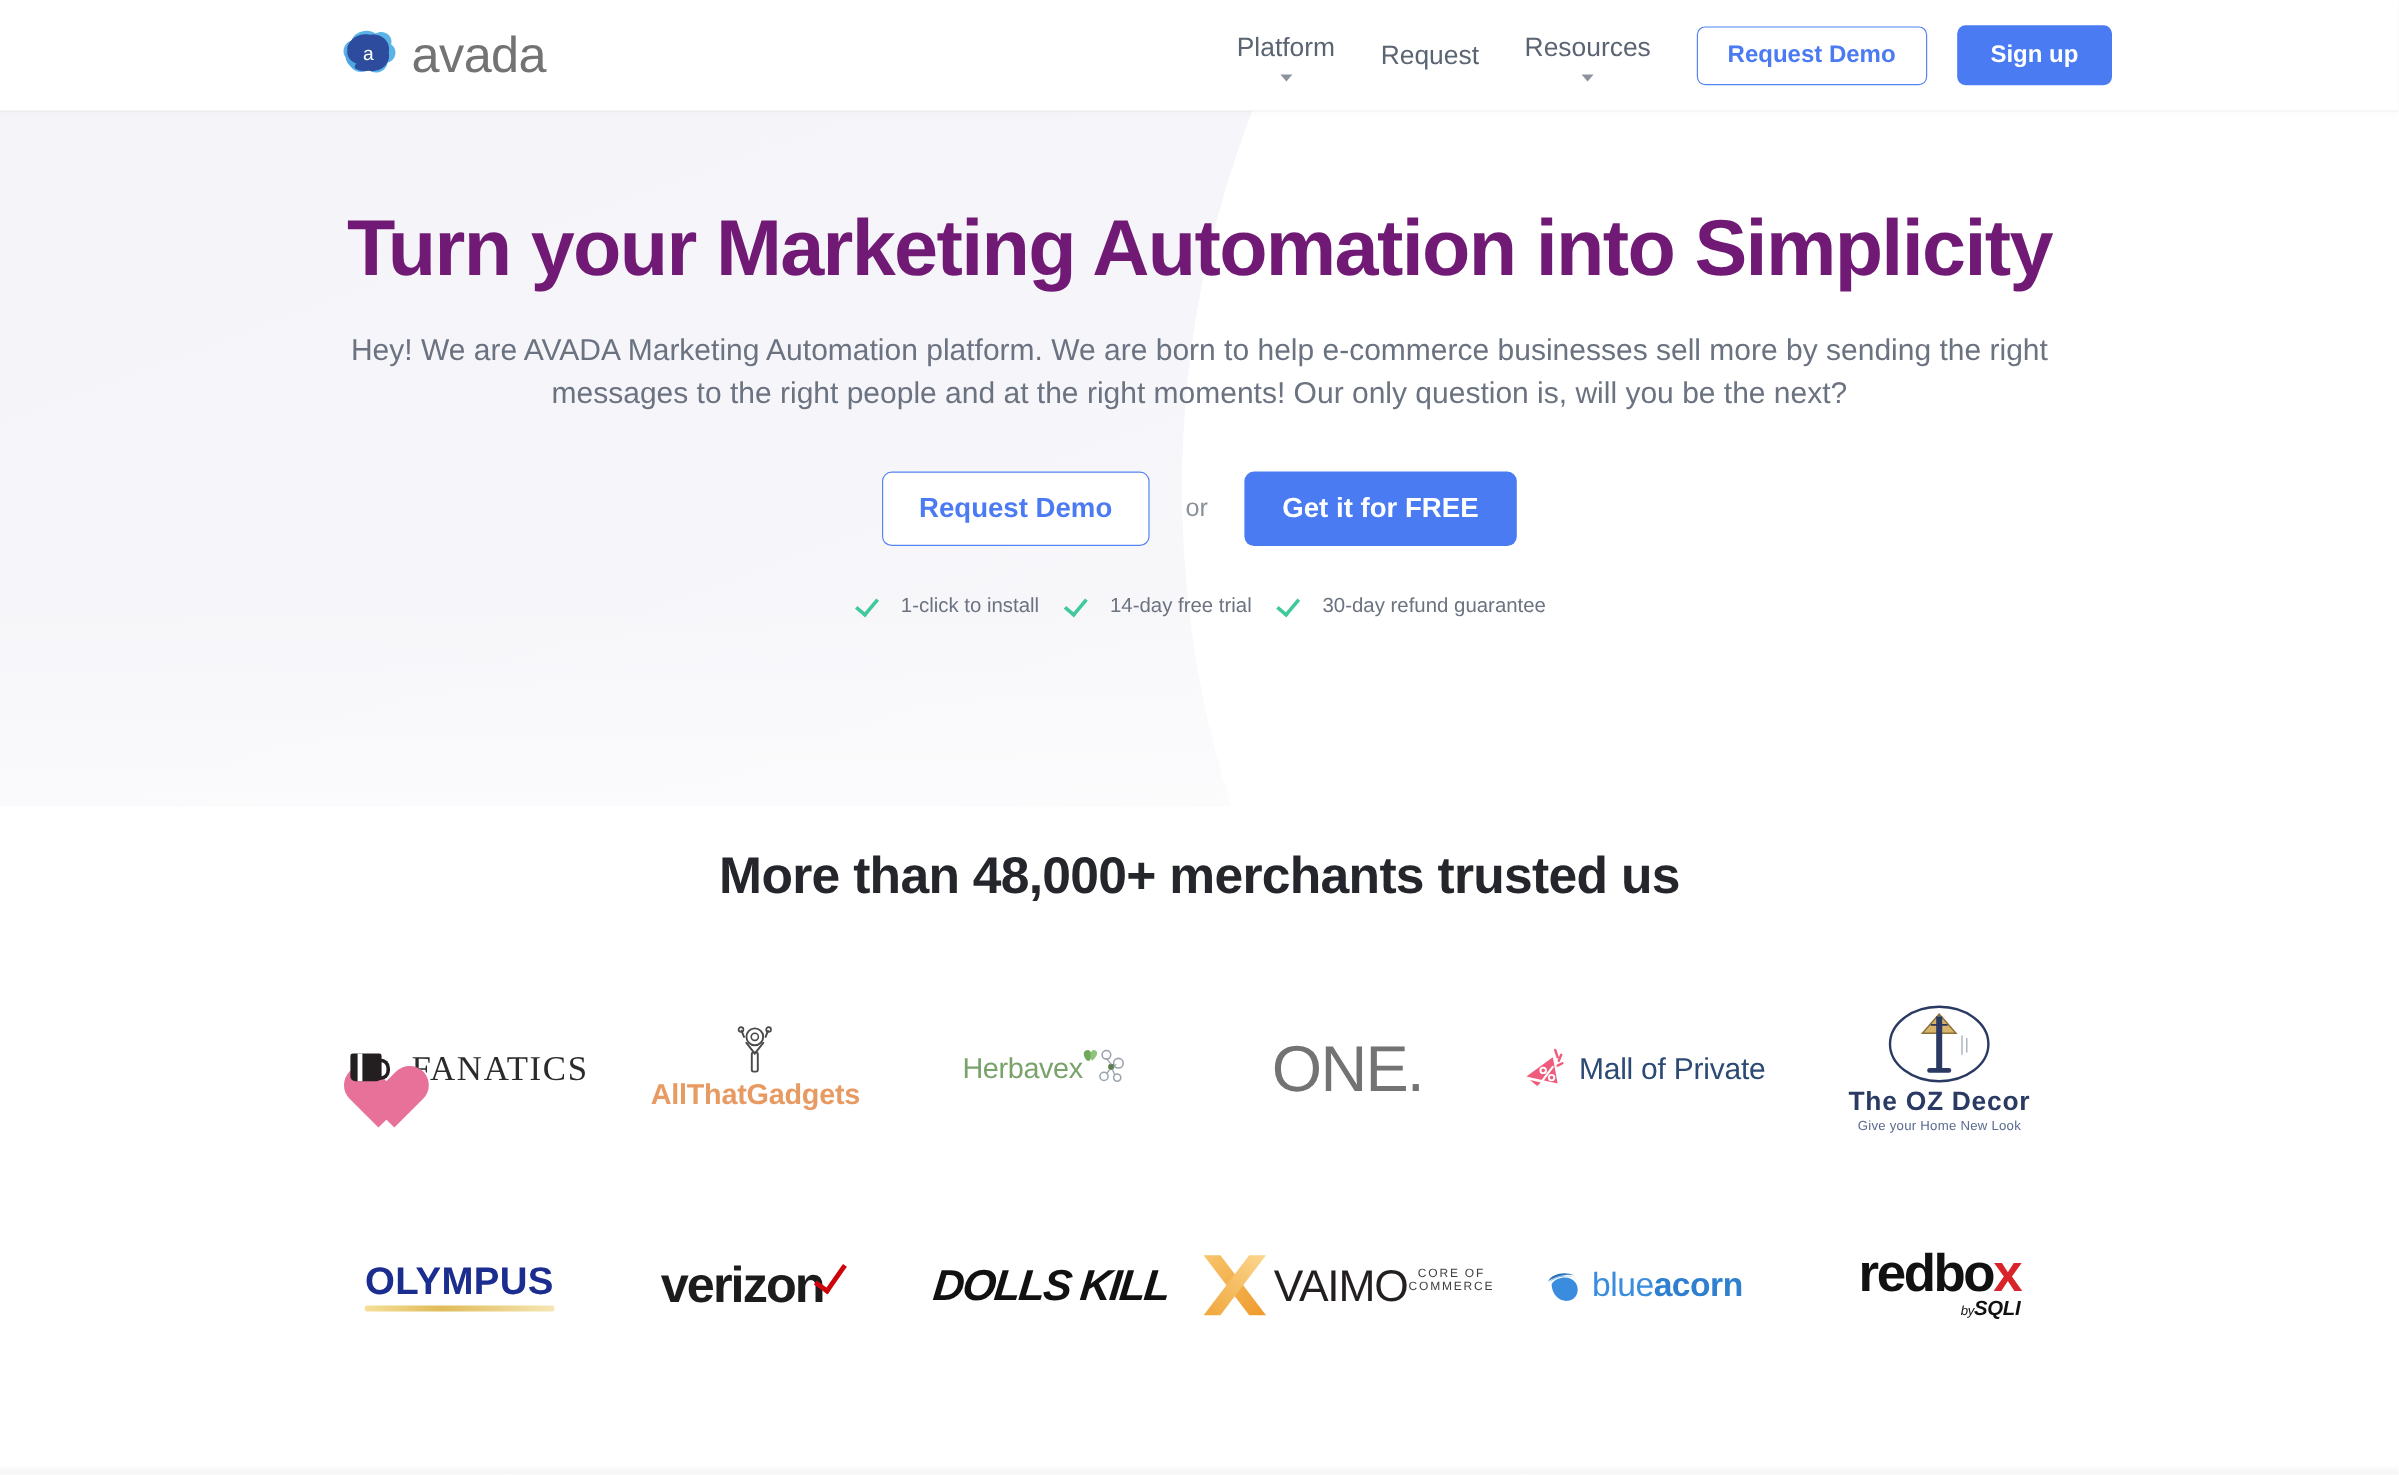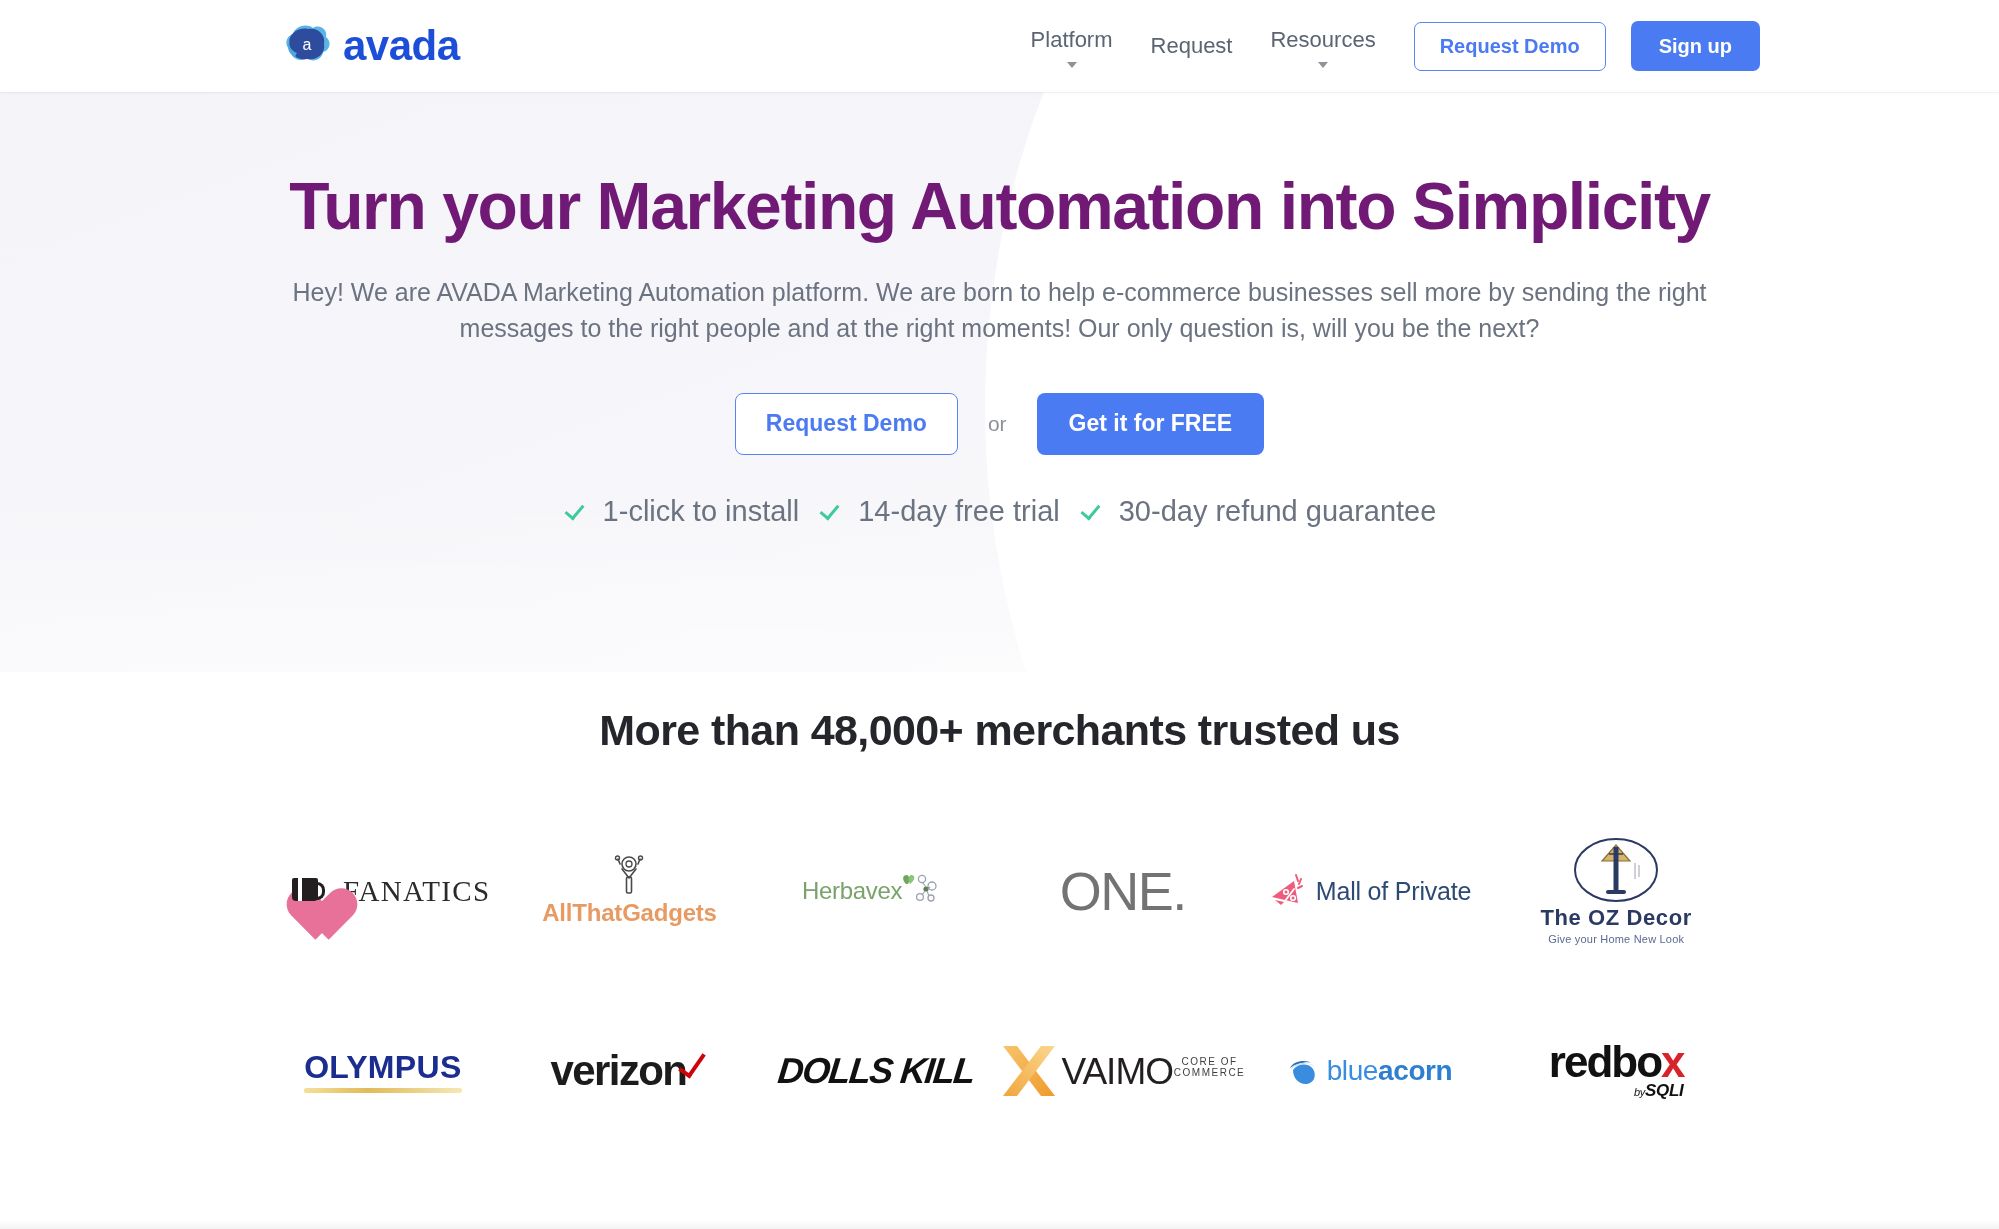--- a/index.html
+++ b/index.html
@@ -73,23 +73,23 @@
     text-decoration: none;
   }
   .brand-mark {
     position: relative;
     width: 50px; height: 46px;
     margin-right: 10px;
     flex: none;
   }
   .brand-word {
     font-size: 42px;
-    font-weight: 700;
+    font-weight: 400;
     letter-spacing: -0.5px;
-    color: #1d4ed8;
+    color: #737373;
     line-height: 1;
   }
 
   .nav {
     position: absolute;
     right: 239px; top: 0;
     height: 92px;
     display: flex;
     align-items: center;
     gap: 0;
@@ -197,21 +197,21 @@
     margin-top: 40px;
     display: flex;
     align-items: center;
     justify-content: center;
     gap: 19px;
   }
   .feature {
     display: flex;
     align-items: center;
     gap: 20px;
-    font-size: 29px;
+    font-size: 17px;
     color: #6b7280;
     white-space: nowrap;
   }
   .check {
     display: inline-block;
     width: 20px; height: 20px;
     position: relative;
     flex: none;
   }
   .check::after {

